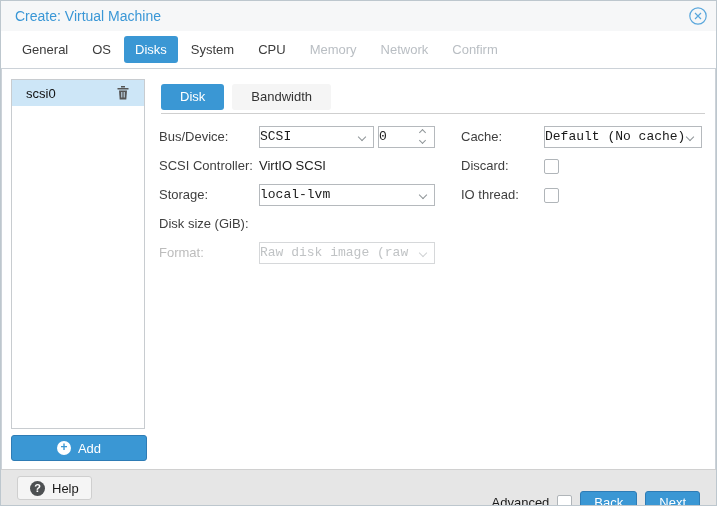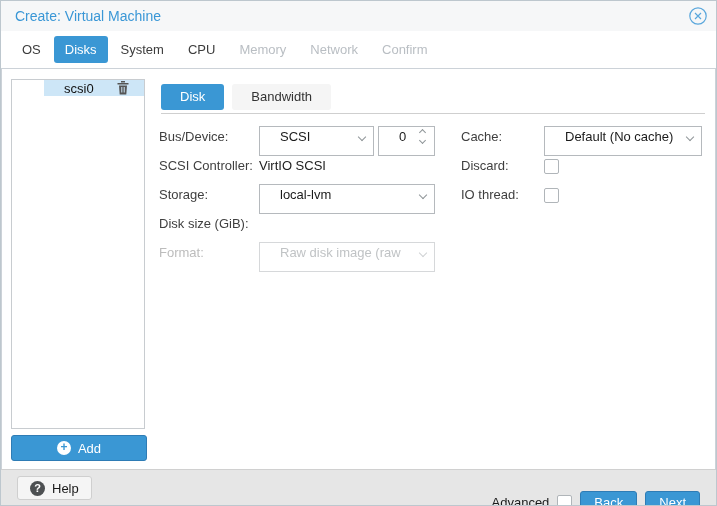--- a/index.html
+++ b/index.html
@@ -20,22 +20,22 @@
   .tab { padding:6px 11px; border-radius:3px; color:#3c3c3c; white-space:nowrap; cursor:pointer; }
   .tab.active { background:#3a97d4; color:#fff; }
   .tab.disabled { color:#b9bec3; cursor:default; }
 
   
   .content { position:absolute; top:67px; left:0; right:0; height:403px;
              background:#fff; border:1px solid #ccd2d8; }
 
   .disk-list { position:absolute; left:9px; top:10px; width:134px; height:350px;
                background:#fff; border:1px solid #c8ccd0; }
-  .disk-row { height:16px; display:flex; align-items:center; padding:0 14px 0 20px;
-              background:#cde6f7; color:#111; cursor:pointer;margin-left:32px; }
+  .disk-row { height:26px; display:flex; align-items:center; padding:0 14px 0 14px;
+              background:#cde6f7; color:#111; cursor:pointer; }
   .trash-btn { margin-left:auto; width:14px; height:15px; cursor:pointer; display:flex;
                align-items:center; justify-content:center; }
 
   .add-btn { position:absolute; left:9px; top:366px; width:136px; height:26px;
              background:#3a97d4; border:1px solid #2e7cb5; border-radius:3px; color:#fff;
              display:flex; align-items:center; justify-content:center; gap:7px; cursor:pointer; }
   .add-icon { display:inline-block; width:14px; height:14px; border-radius:50%; background:#fff;
               color:#3a97d4; font-size:12px; font-weight:bold; line-height:13px; text-align:center; }
 
   
@@ -43,23 +43,23 @@
   .subtab { height:26px; line-height:26px; padding:0 19px; border-radius:3px;
             background:#f5f5f5; color:#333; cursor:pointer; }
   .subtab.active { background:#3a97d4; color:#fff; }
   .subtab-sep { position:absolute; left:159px; right:10px; top:44px; height:1px; background:#cfcfcf; }
 
   
   .flabel { position:absolute; height:22px; line-height:22px; color:#3f3f3f; white-space:nowrap; }
   .flabel.disabled { color:#bcbcbc; }
   .fvalue-text { position:absolute; height:22px; line-height:22px; color:#222; }
 
-  .field { position:absolute; height:30px; background:#fff; border:1px solid #b5b9bd;
-           line-height:20px; padding:0 20px 0 20px; color:#1a1a1a; white-space:nowrap;
-           overflow:hidden; cursor:pointer; }
+  .field { position:absolute; height:22px; background:#fff; border:1px solid #b5b9bd;
+           line-height:20px; padding:0 20px 0 0; color:#1a1a1a; white-space:nowrap;
+           overflow:hidden; cursor:pointer;font-family:Liberation Mono, monospace; }
   .field.disabled { color:#c0c3c5; border-color:#d6d8da; cursor:default; }
 
   .chev-down { position:absolute; right:8px; top:7px; width:6px; height:6px;
                border-right:1.2px solid #8f9598; border-bottom:1.2px solid #8f9598;
                transform:rotate(45deg); }
   .field.disabled .chev-down { border-color:#cfd2d4; }
 
   .spinners { position:absolute; right:4px; top:0; width:14px; height:20px; }
   .spin { position:absolute; left:0; width:14px; height:10px; cursor:pointer; }
   .spin.up { top:0; } .spin.down { top:10px; }
@@ -96,20 +96,21 @@
     <div class="title">Create: Virtual Machine</div>
     <div class="close-btn">
       <svg width="20" height="20" viewBox="0 0 20 20">
         <circle cx="10" cy="10" r="8.2" fill="none" stroke="#5aa7dc" stroke-width="1.2"></circle>
         <path d="M7 7l6 6M13 7l-6 6" stroke="#5aa7dc" stroke-width="1.2" fill="none"></path>
       </svg>
     </div>
   </div>
 
   <div class="tabbar">
+    <div class="tab">General</div>
     <div class="tab">OS</div>
     <div class="tab active">Disks</div>
     <div class="tab">System</div>
     <div class="tab">CPU</div>
     <div class="tab disabled">Memory</div>
     <div class="tab disabled">Network</div>
     <div class="tab disabled">Confirm</div>
   </div>
 
   <div class="content">

